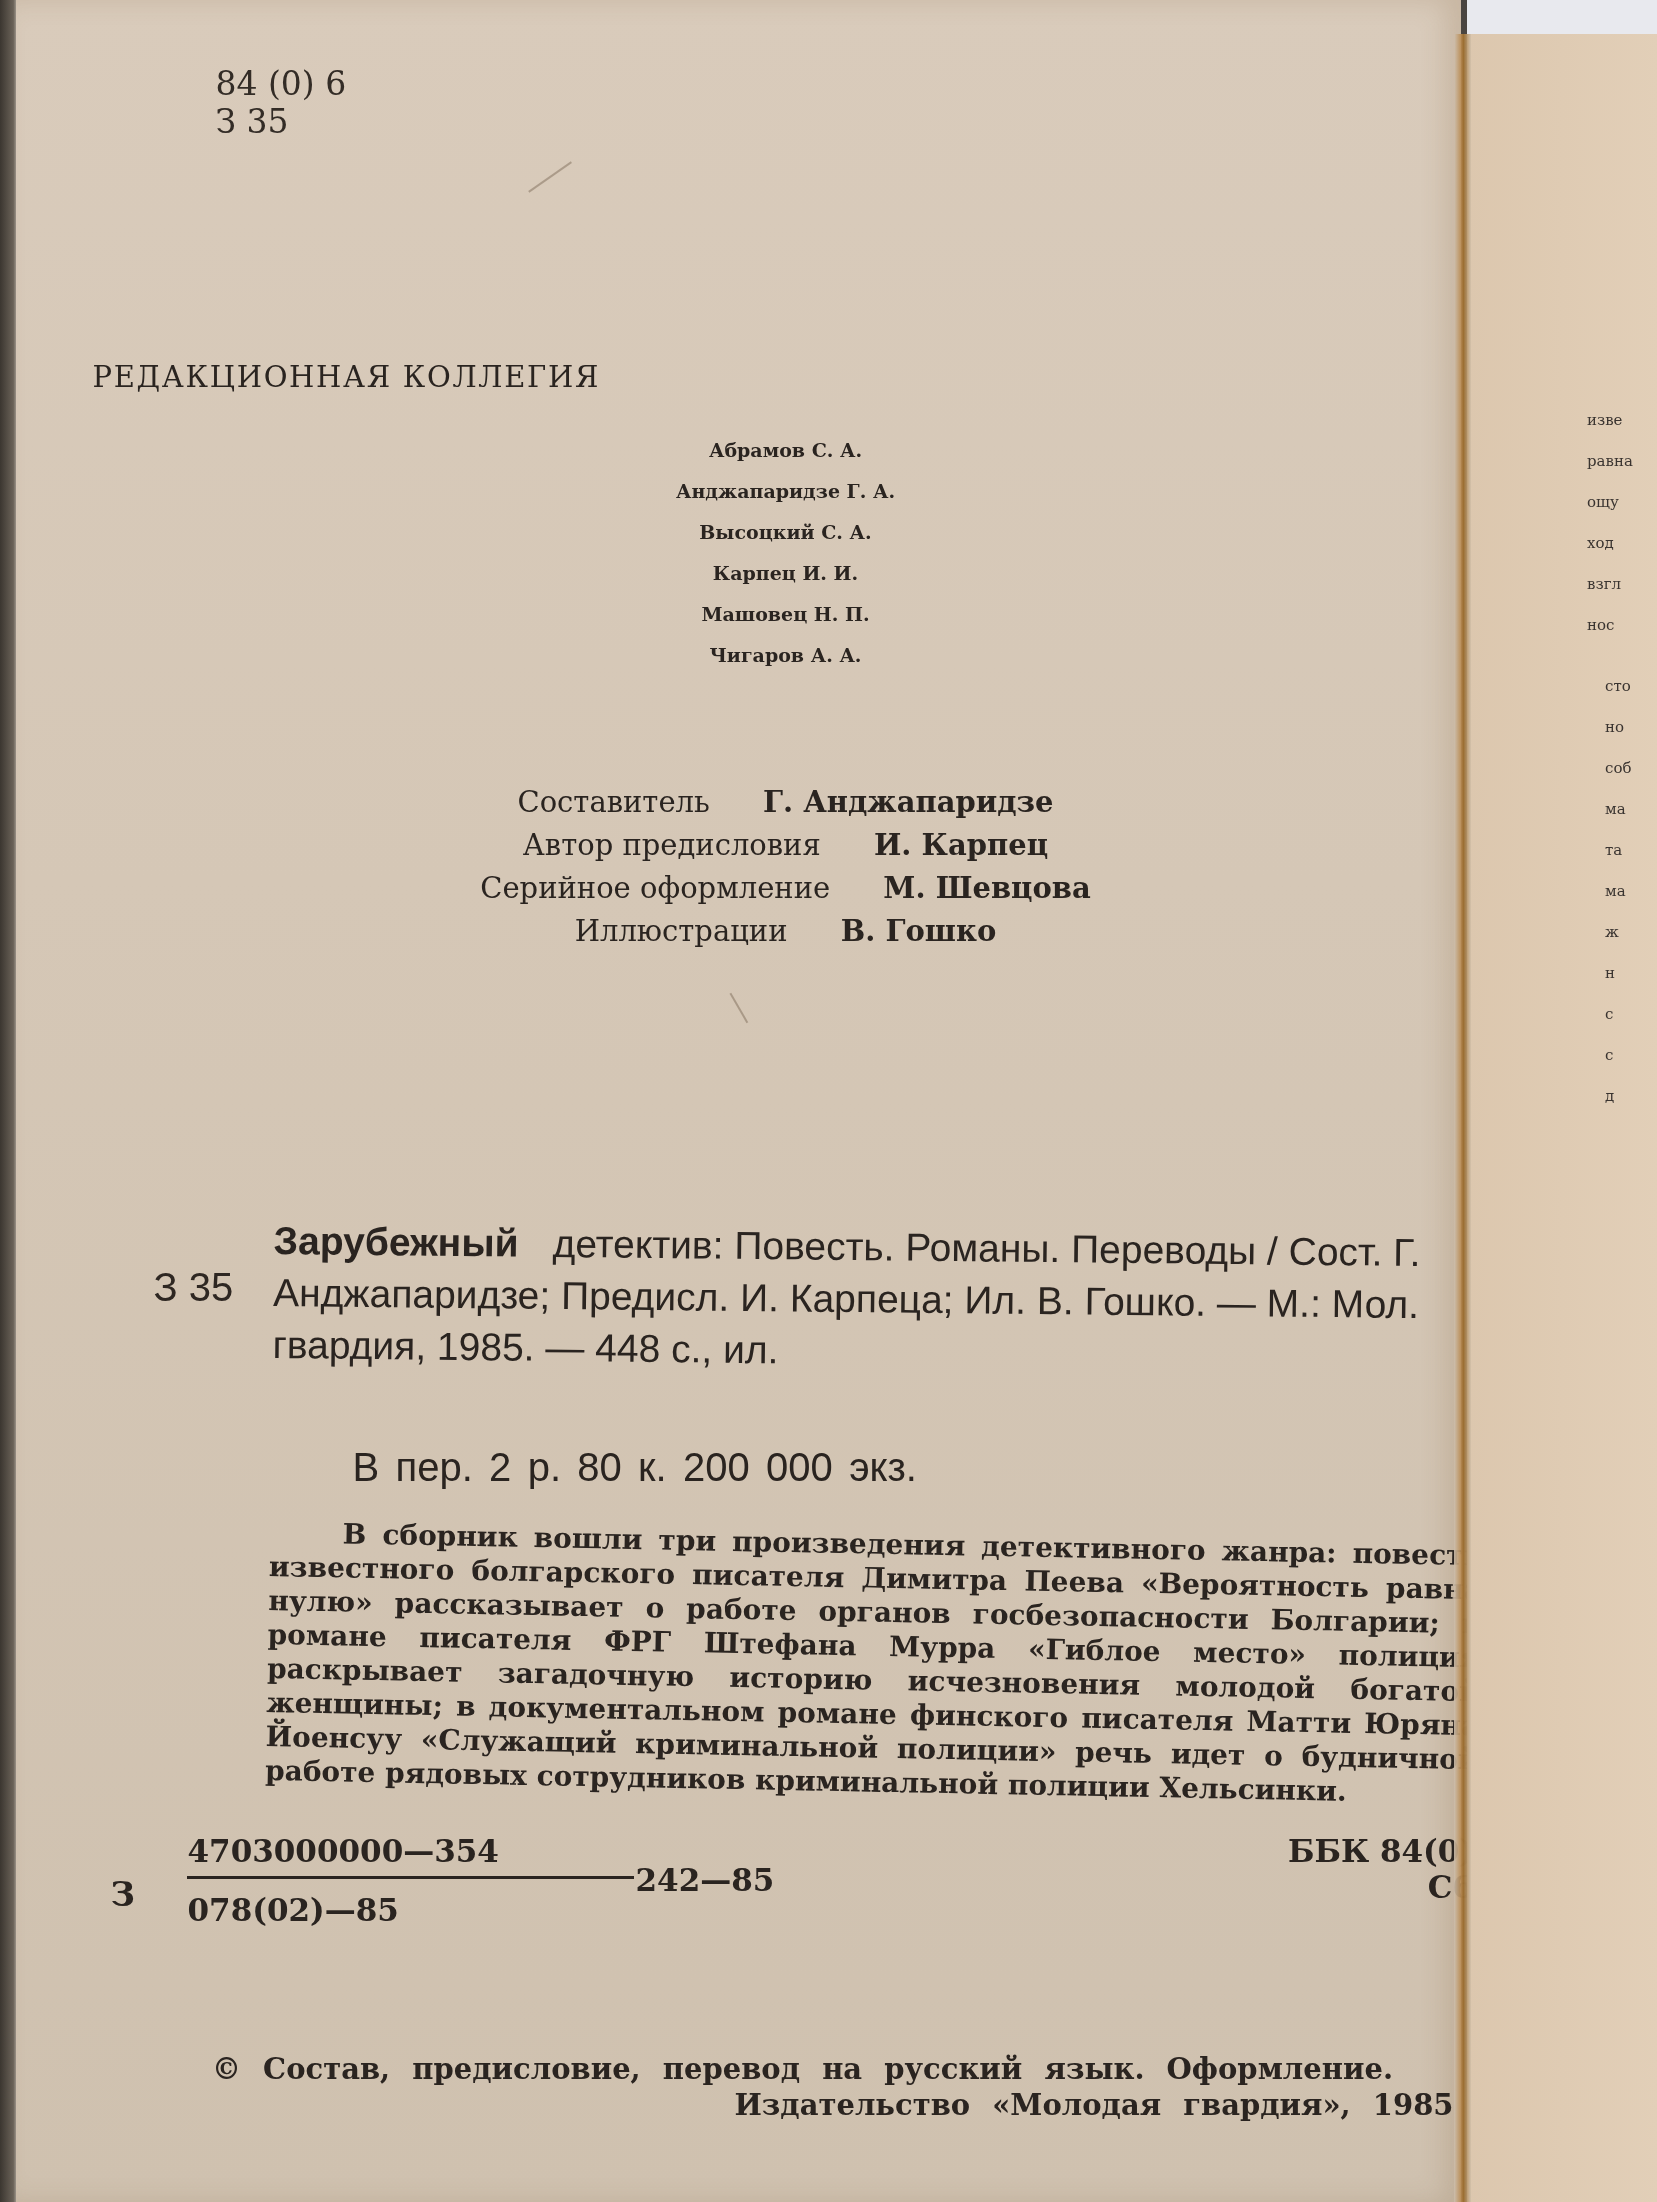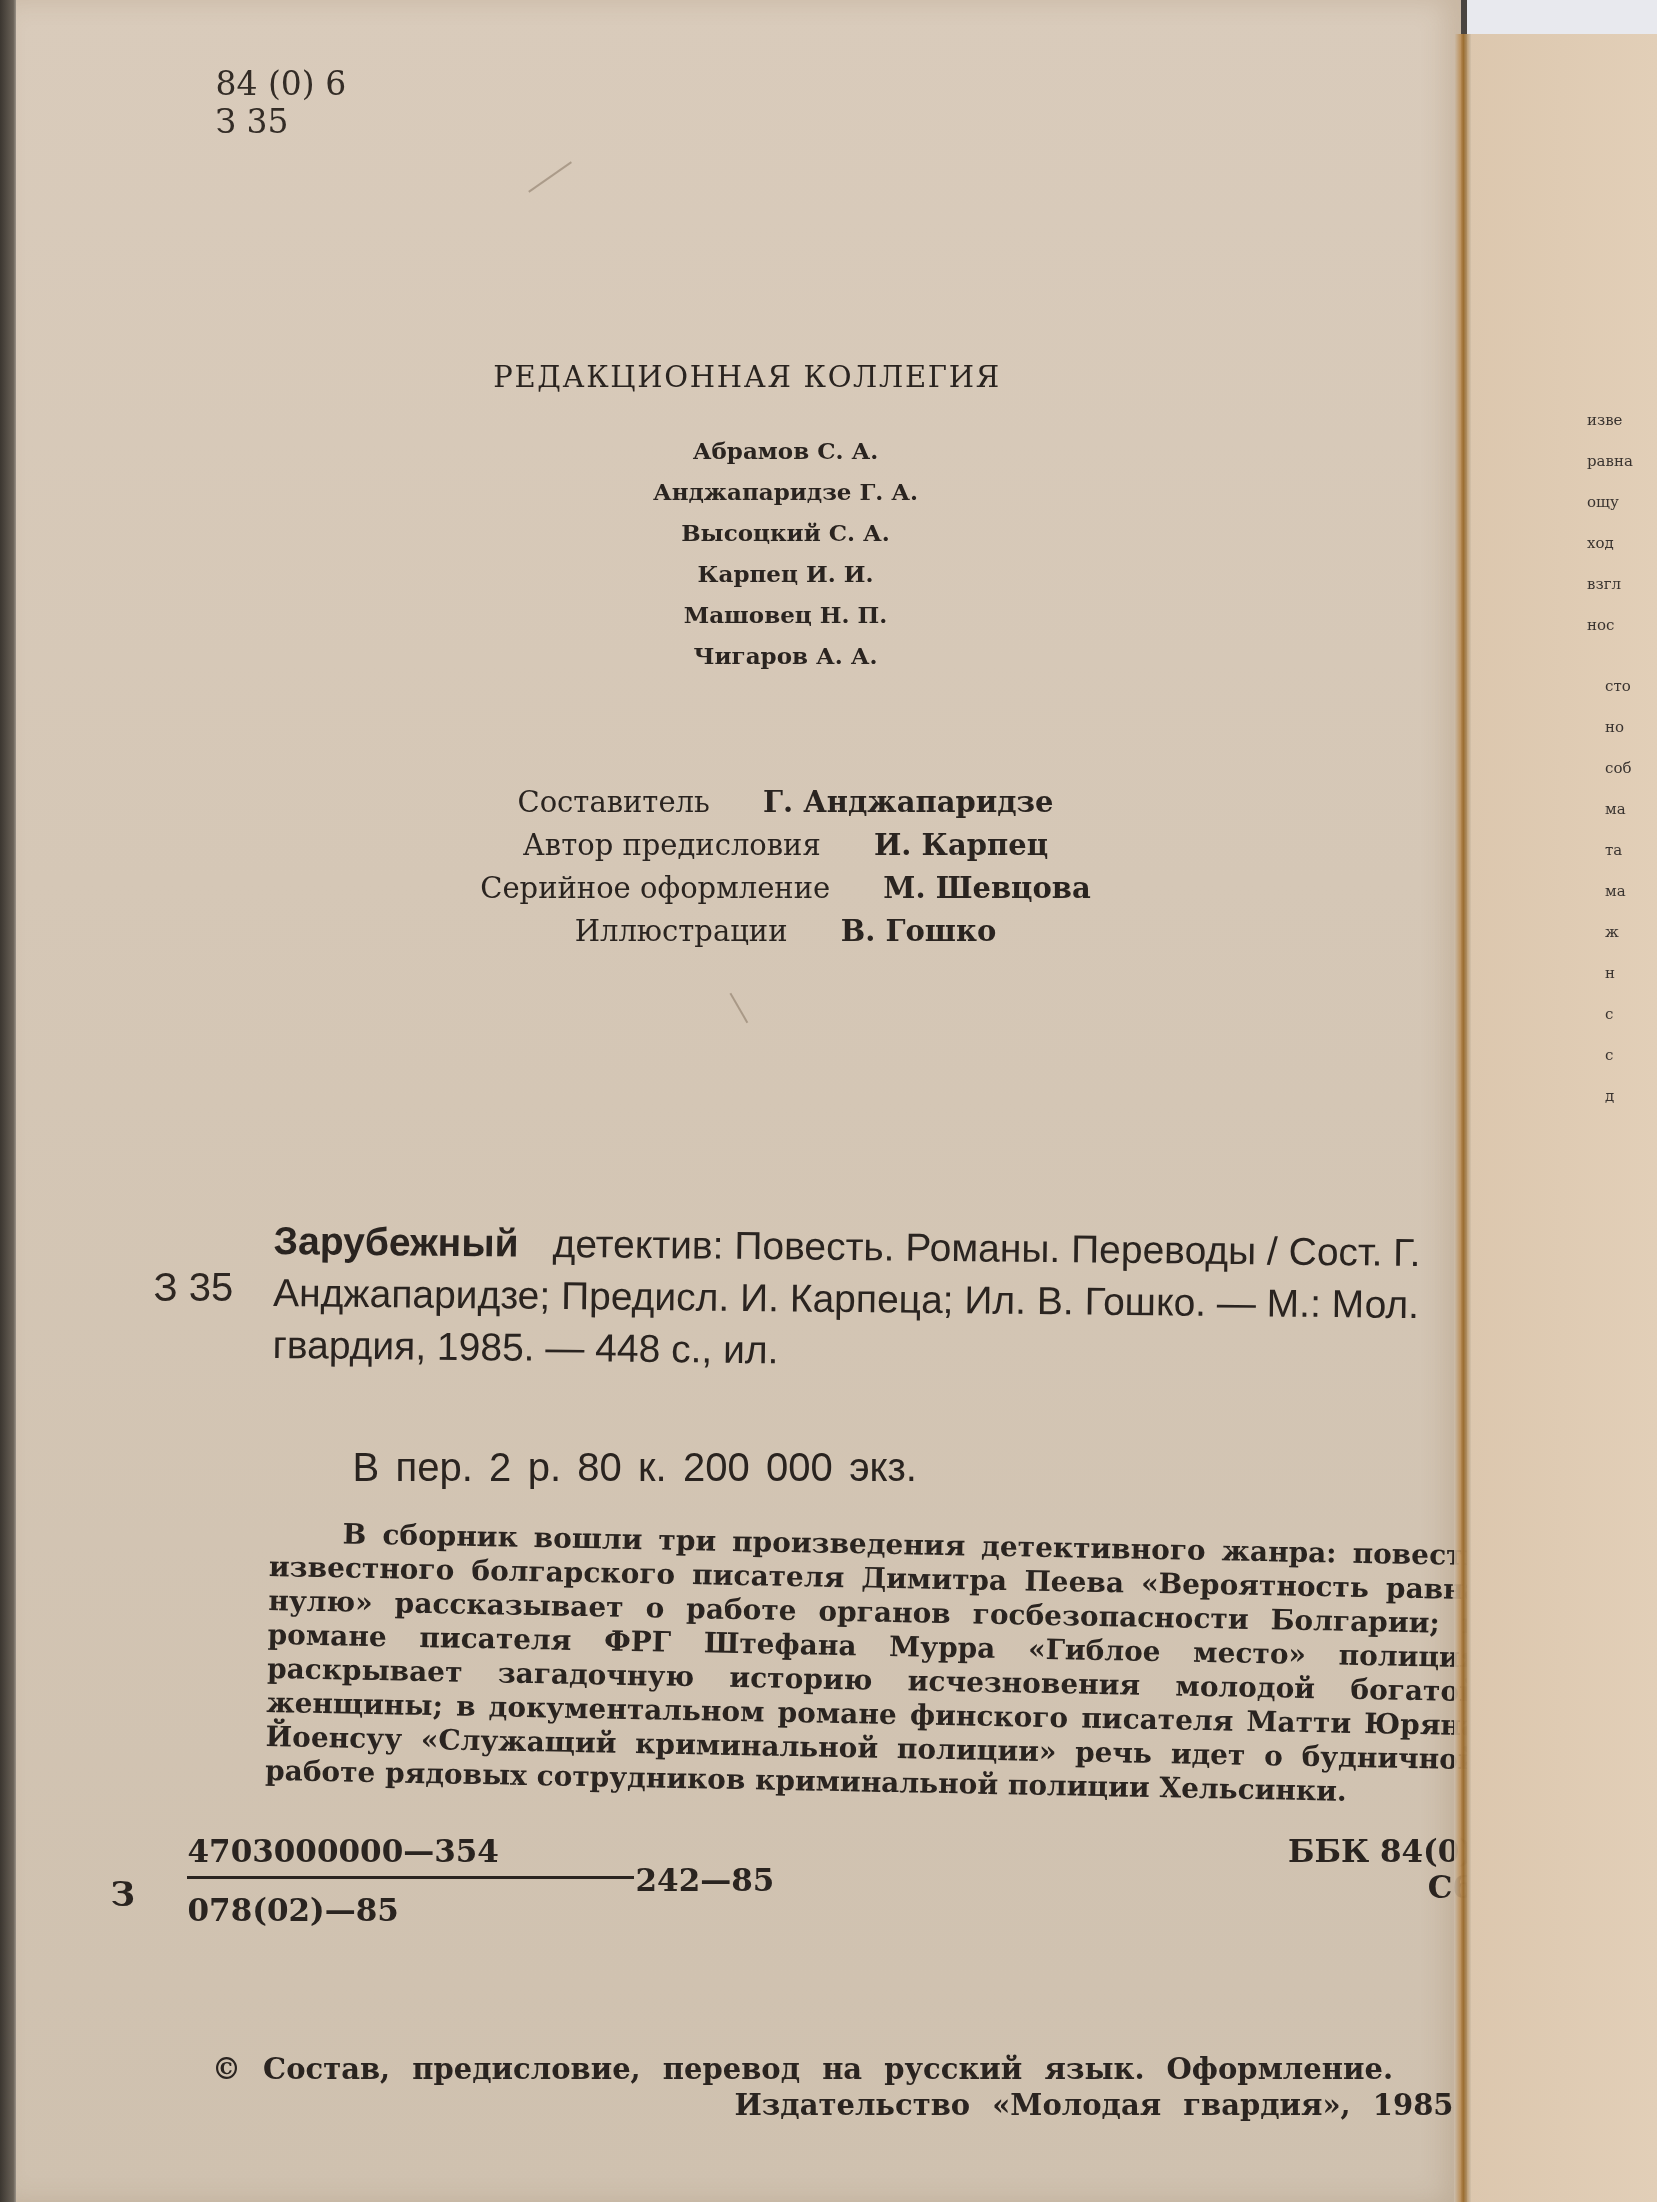--- a/index.html
+++ b/index.html
@@ -33,26 +33,26 @@
   }
   .next-page-text {
     position:absolute; font-weight:normal; font-size:15px; color:#3a3430;
     line-height:41px;
   }
   .class-code {
     position:absolute; left:200px; top:65px; font-size:33px; line-height:38px;
     color:#332c26;
   }
   .board-title {
-    position:absolute; left:0; width:1463px; top:360px; text-align:center;
-    font-size:29px; letter-spacing:1.7px; box-sizing:border-box;
+    position:absolute; left:0; width:1463px; top:360px; text-align:left;
+    font-size:29px; letter-spacing:1.7px; padding-left:77px; box-sizing:border-box;
   }
   .board-list {
     position:absolute; left:0; top:430px; width:1463px; padding-left:77px; box-sizing:border-box;
-    text-align:center; font-weight:bold; font-size:23px; line-height:41px;
+    text-align:center; font-weight:bold; font-size:19px; line-height:41px;
   }
   .credits {
     position:absolute; left:0; top:781px; width:1463px; padding-left:77px; box-sizing:border-box;
     text-align:center; font-size:29px; line-height:43px;
   }
   .credits b { font-weight:bold;margin-left:44px; }
   .catalog-code {
     position:absolute; left:138px; top:1265px; font-family:"Liberation Sans",sans-serif;
     font-size:40px; color:#2e2722;
   }

